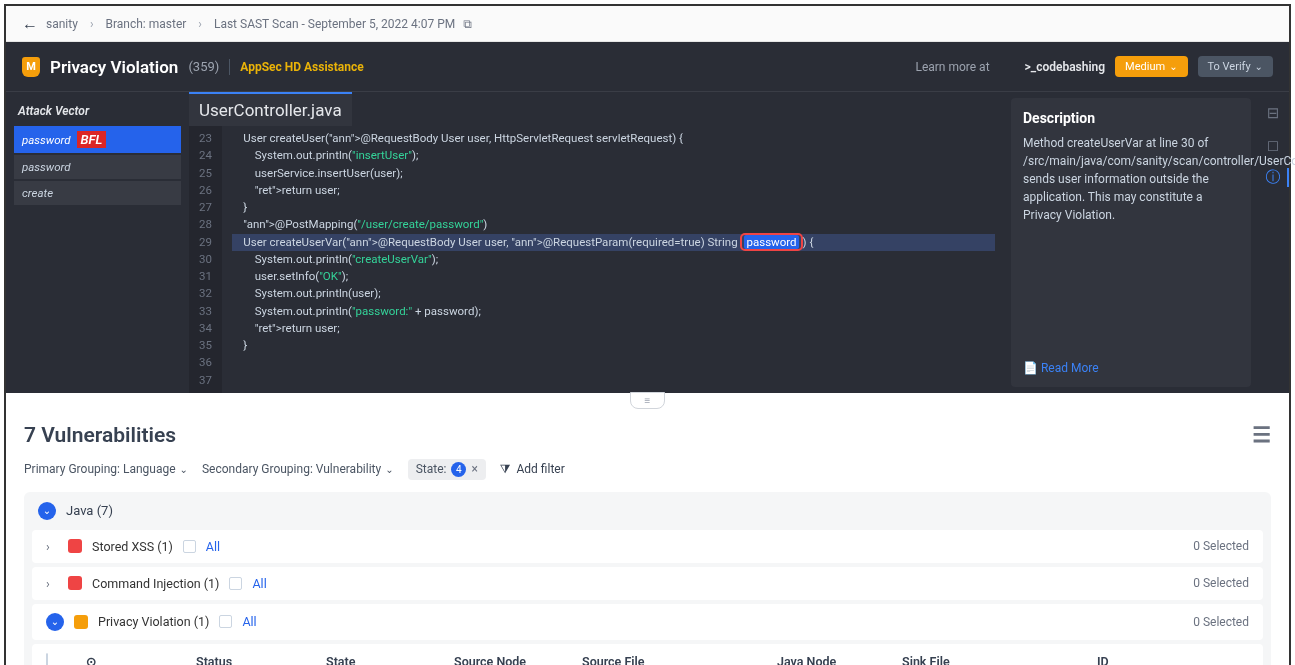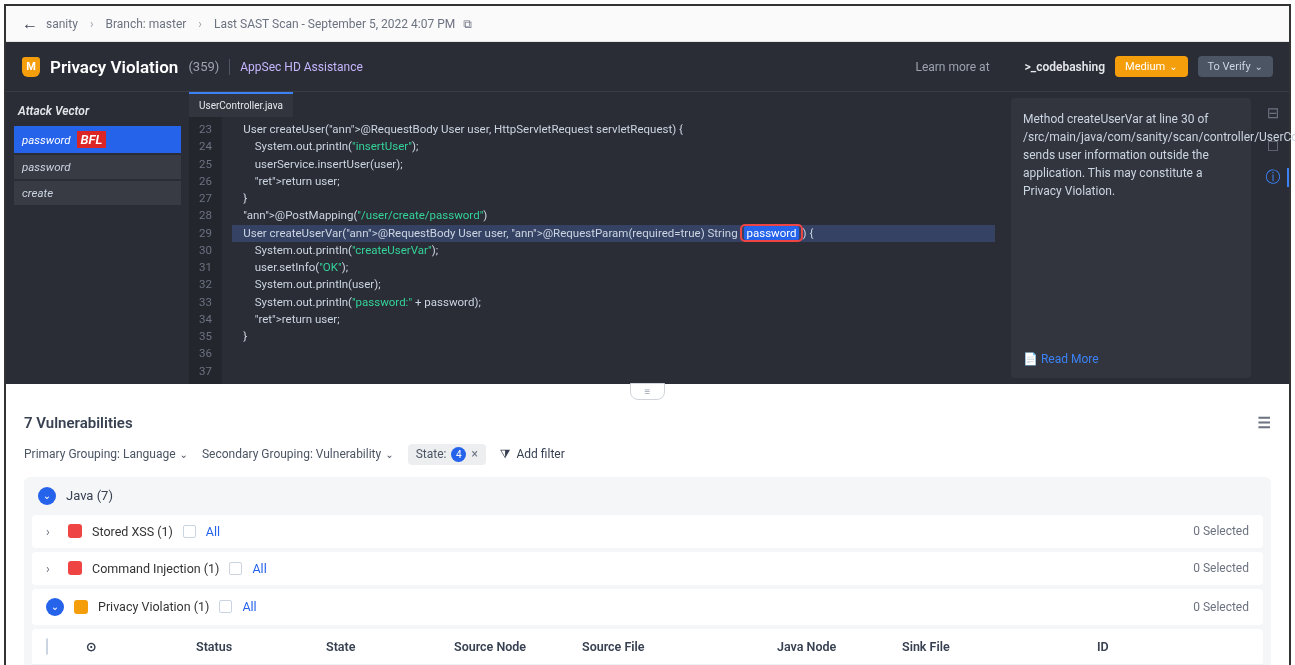--- a/index.html
+++ b/index.html
@@ -8,53 +8,53 @@
 .topbar { display:flex; align-items:center; gap:8px; padding:8px 16px; background:#fafafa; border-bottom:1px solid #e5e5e5; color:#6b7280; font-size:12px; }
 .topbar .back { font-size:16px; cursor:pointer; color:#374151; }
 .crumb-sep::before { content:"›"; margin:0 4px; color:#9ca3af; }
 .copyic { cursor:pointer; }
 .dark { background:#2a2d36; color:#cbd5e1; }
 .hdr { display:flex; align-items:center; padding:14px 16px; gap:10px; border-bottom:1px solid #3a3d46; }
 .shield { width:18px; height:20px; background:#f59e0b; border-radius:3px 3px 6px 6px; display:flex; align-items:center; justify-content:center; color:#fff; font-weight:bold; font-size:11px; }
 .title { font-size:17px; font-weight:600; color:#fff; }
 .count { color:#9ca3af; font-size:13px; }
 .divider { width:1px; height:16px; background:#4b5563; }
-.assist { color:#c4b5fd; font-size:12px; }
+.assist { color:#eab308; font-size:12px;font-weight:bold; }
 .grow { flex:1; }
 .learn { color:#9ca3af; font-size:12px; }
 .codebash { color:#e5e7eb; font-weight:600;margin-left:32px; }
 .badge-med { background:#f59e0b; color:#fff; padding:4px 10px; border-radius:4px; font-size:11px; cursor:pointer; display:inline-flex; align-items:center; gap:4px;}
 .badge-verify { background:#4b5563; color:#cbd5e1; padding:4px 10px; border-radius:4px; font-size:11px; cursor:pointer; display:inline-flex; align-items:center; gap:4px;}
 .chev::after { content:"⌄"; font-size:10px; }
 .body2 { display:flex; }
 .leftcol { width:183px; padding:6px 8px;font-style:italic; }
 .lh { font-size:12px; font-weight:600; color:#e5e7eb; padding:6px 4px; }
 .av { padding:5px 8px; margin:2px 0; border-radius:0; background:#383b44; color:#cbd5e1; font-size:11.5px; display:flex; align-items:center; gap:6px; cursor:pointer;}
 .av.active { background:#2563eb; color:#fff; }
 .bfl { background:#dc2626; color:#fff; font-size:13px; padding:1px 4px; border-radius:0; font-weight:600;text-align:right; }
 .codecol { flex:1; min-width:0; }
-.tab { display:inline-block; padding:6px 10px; background:#32353e; color:#e5e7eb; font-size:10px; border-top:2px solid #3b82f6; }
+.tab { display:inline-block; padding:6px 10px; background:#32353e; color:#e5e7eb; font-size:17px; border-top:2px solid #3b82f6; }
 .codewrap { display:flex; font-family:ui-monospace,Menlo,Consolas,monospace; font-size:11.5px; line-height:1.5; background:#2a2d36; }
 .gutter { background:#24262e; color:#6b7280; padding:4px 0; text-align:left; }
 .gutter div { padding:0 10px; }
 .code { flex:1; padding:4px 10px; white-space:pre; color:#cbd5e1; overflow:hidden; }
 .str { color:#34d399; }
 .hl-line { background:#354264; display:inline-block; width:100%; }
 .hl-word { background:#2563eb; color:#fff; padding:0 2px; border-radius:2px; }
 .redbox { border:2.5px solid #ef4444; border-radius:5px; padding:0 2px; }
 .desccol { width:240px; background:#32353e; padding:12px; margin:6px; border-radius:4px; color:#cbd5e1; font-size:12px; position:relative; }
 .desccol h3 { font-size:14px; color:#fff; margin-bottom:8px; }
 .readmore { color:#3b82f6; font-size:12px; cursor:pointer; position:absolute; bottom:12px; left:12px; }
 .sidetabs { width:32px; display:flex; flex-direction:column; align-items:center; gap:14px; padding-top:12px; }
 .sidetabs span { color:#6b7280; cursor:pointer; font-size:15px; }
 .sidetabs .act { color:#3b82f6; border-right:2px solid #3b82f6; padding-right:6px; margin-right:-8px;}
 .handle { display:flex; justify-content:center; margin-top:-1px; }
 .handle span { background:#fff; border:1px solid #d1d5db; border-radius:0 0 8px 8px; padding:2px 14px; color:#9ca3af; font-size:10px; cursor:pointer;}
 .light { padding:14px 18px; background:#fff; }
-.vh { font-size:15px; font-weight:600; color:#374151; margin-bottom:12px; display:flex; align-items:center; }
+.vh { font-size:21px; font-weight:600; color:#374151; margin-bottom:12px; display:flex; align-items:center; }
 .cols-ic { margin-left:auto; color:#6b7280; cursor:pointer; }
 .filters { display:flex; align-items:center; gap:14px; font-size:12px; color:#4b5563; margin-bottom:12px; }
 .fbtn { cursor:pointer; display:inline-flex; align-items:center; gap:4px; }
 .fchev::after{content:"⌄"; font-size:10px;}
 .state-pill { background:#edeef0; padding:3px 8px; border-radius:4px; display:inline-flex; align-items:center; gap:5px; }
 .state-pill .n { background:#2563eb; color:#fff; width:15px; height:15px; border-radius:50%; display:inline-flex; align-items:center; justify-content:center; font-size:10px; }
 .x { color:#6b7280; cursor:pointer; }
 .addf { color:#374151; cursor:pointer; }
 .grp { background:#f5f6f7; border-radius:6px; margin-bottom:6px; }
 .grp-h { display:flex; align-items:center; gap:10px; padding:10px 14px; font-size:13px; color:#374151; }
@@ -127,20 +127,21 @@
               <div>34</div>
               <div>35</div>
               <div>36</div>
               <div>37</div>
             </div>
           <div class="code" id="codebody"><div>    User createUser(<span class="&lt;span">"ann"</span>&gt;@RequestBody User user, HttpServletRequest servletRequest) {</div><div>        System.out.println(<span class="str">"insertUser"</span>);</div><div>        userService.insertUser(user);</div><div>        <span class="&lt;span">"ret"</span>&gt;return user;</div><div>    }</div><div></div><div>    <span class="&lt;span">"ann"</span>&gt;@PostMapping(<span class="str">"/user/create/password"</span>)</div><div class="hl-line">    User createUserVar(<span class="&lt;span">"ann"</span>&gt;@RequestBody User user, <span class="&lt;span">"ann"</span>&gt;@RequestParam(required=true) String <span class="redbox"><span class="hl-word">password</span></span>) {</div><div>        System.out.println(<span class="str">"createUserVar"</span>);</div><div>        user.setInfo(<span class="str">"OK"</span>);</div><div>        System.out.println(user);</div><div>        System.out.println(<span class="str">"password:"</span> + password);</div><div>        <span class="&lt;span">"ret"</span>&gt;return user;</div><div>    }</div><div></div></div>
         </div>
       </div>
 
       <div class="desccol">
+        <h3>Description</h3>
         <div style="line-height:1.5;">Method createUserVar at line 30 of /src/main/java/com/sanity/scan/controller/UserCon sends user information outside the application. This may constitute a Privacy Violation.</div>
         <div class="readmore">📄 <span>Read More</span></div>
       </div>
 
       <div class="sidetabs">
         <span>⊟</span>
         <span>◻</span>
         <span class="act">ⓘ</span>
       </div>
     </div>

